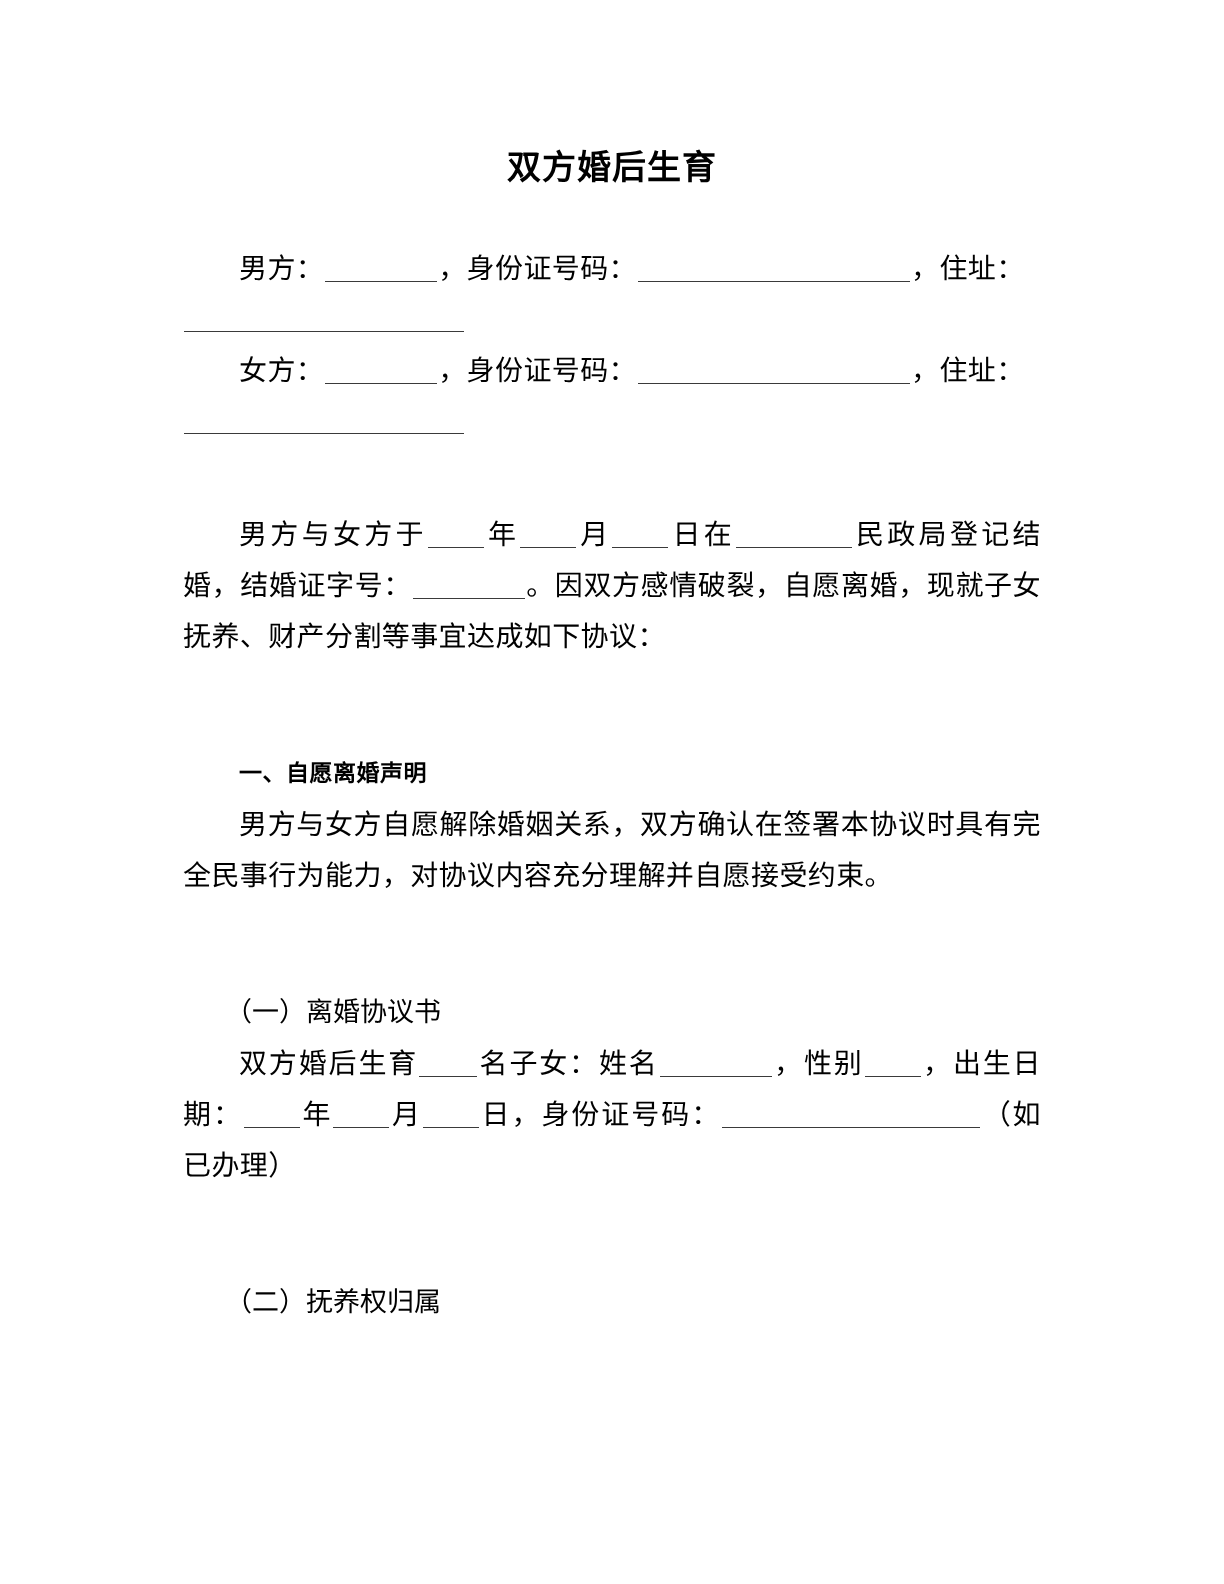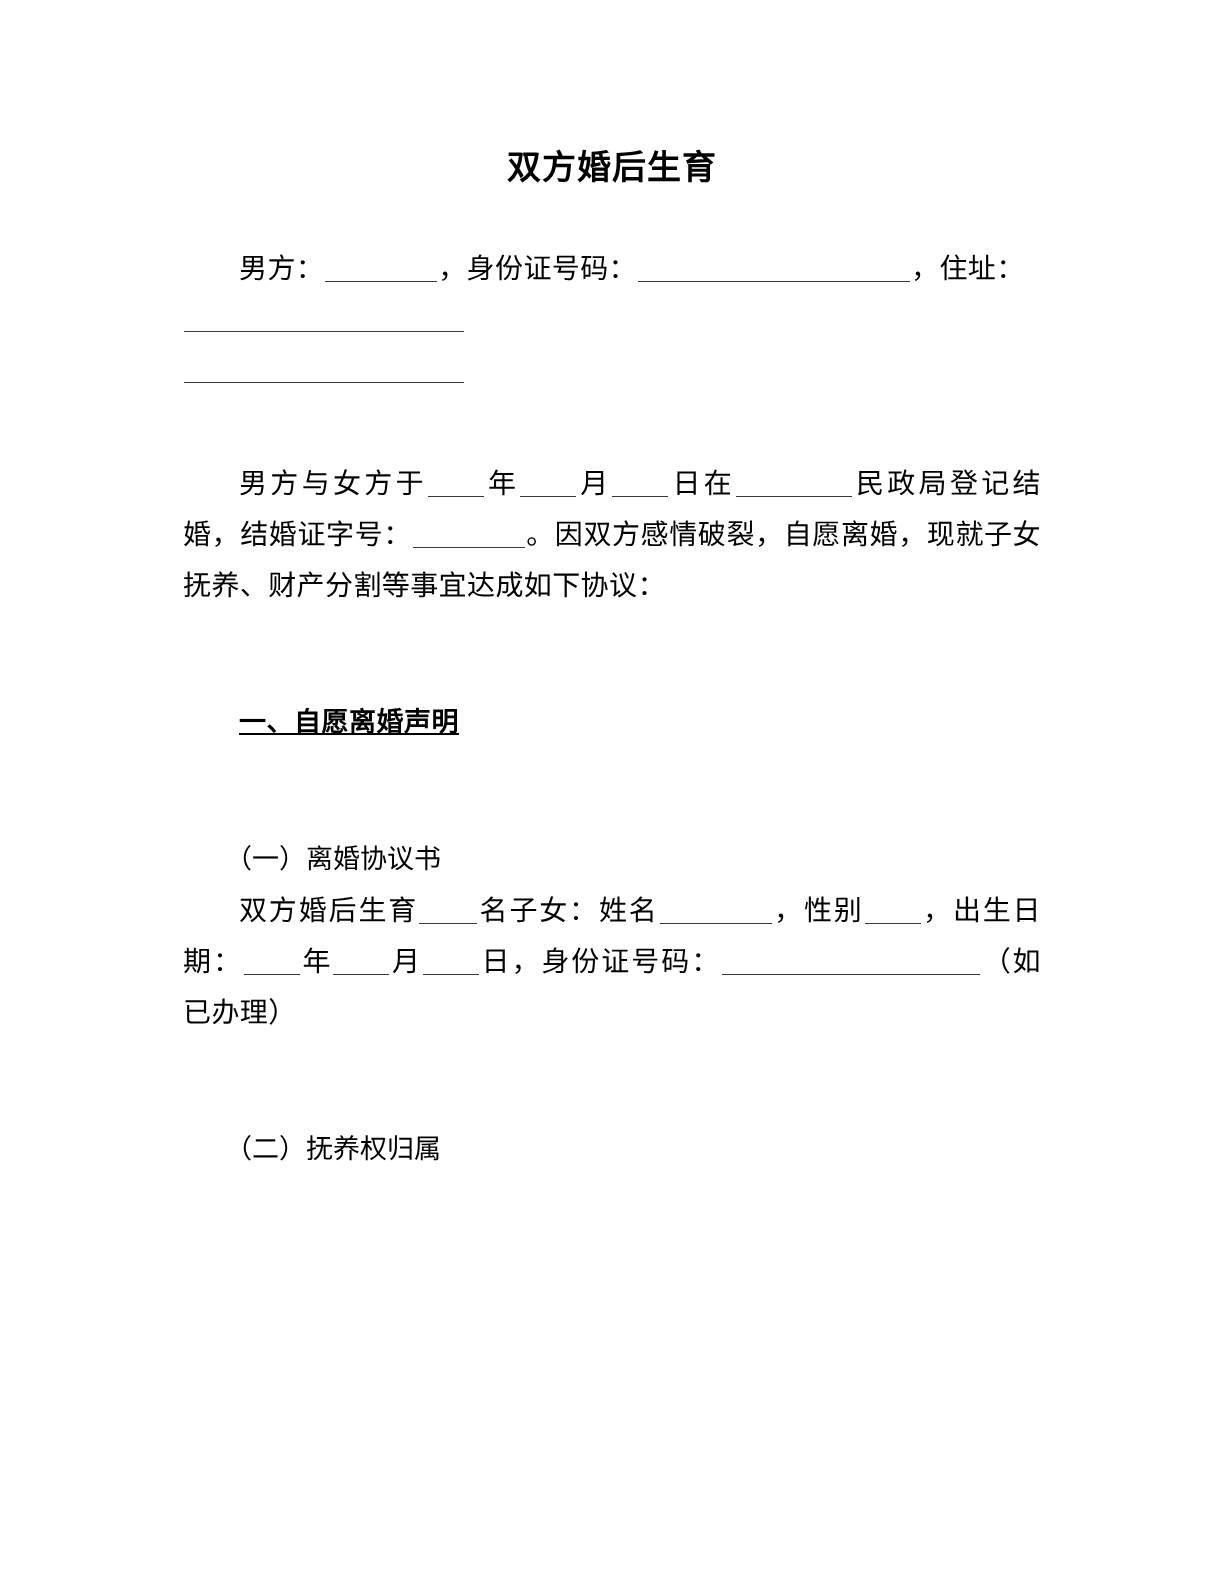--- a/index.html
+++ b/index.html
@@ -49,27 +49,26 @@
     word-break: break-all;
   }
   p.indent {
     text-indent: 56px;
   }
   .spacer-lg { height: 62px; }
   .spacer-xl { height: 86px; }
   .after-title { height: 54px; }
 
   h2.section-head {
-    font-size: 27px;
+    font-size: 23px;
     font-weight: bold;
     line-height: 51px;
     margin: 0;
     text-indent: 56px;
     letter-spacing: 0.5px;
-    text-decoration: underline;
   }
   .sub-head {
     font-size: 27px;
     line-height: 51px;
     margin: 0;
     text-indent: 42px;
   }
   .blank-line {
     display: inline-block;
     border-bottom: 1.4px solid #3a3a3a;
@@ -104,33 +103,37 @@
 
   <div class="body-wrap">
 
     <p class="para indent">
       <span>男方：</span><span class="blank-line bl-name"></span><span>，身份证号码：</span><span class="blank-line bl-id"></span><span>，住址：</span>
     </p>
     <p class="addr-row">
       <span class="blank-line bl-addr"></span>
     </p>
 
+    <p class="para indent">
+      <span>女方：</span><span class="blank-line bl-name"></span><span>，身份证号码：</span><span class="blank-line bl-id"></span><span>，住址：</span>
+    </p>
     <p class="addr-row">
       <span class="blank-line bl-addr"></span>
     </p>
 
     <div class="spacer-lg"></div>
 
     <p class="para indent">
       <span>男方与女方于</span><span class="blank-line bl-ymd"></span><span>年</span><span class="blank-line bl-ymd"></span><span>月</span><span class="blank-line bl-ymd"></span><span>日在</span><span class="blank-line bl-place"></span><span>民政局登记结婚，结婚证字号：</span><span class="blank-line bl-cert"></span><span>。因双方感情破裂，自愿离婚，现就子女抚养、财产分割等事宜达成如下协议：</span>
     </p>
 
     <div class="spacer-xl"></div>
 
     <h2 class="section-head">一、自愿离婚声明</h2>
+    <p class="para indent">男方与女方自愿解除婚姻关系，双方确认在签署本协议时具有完全民事行为能力，对协议内容充分理解并自愿接受约束。</p>
 
     <div class="spacer-xl"></div>
 
     <p class="sub-head">（一）离婚协议书</p>
 
     <p class="para indent">
       <span>双方婚后生育</span><span class="blank-line bl-count"></span><span>名子女：姓名</span><span class="blank-line bl-cname"></span><span>，性别</span><span class="blank-line bl-sex"></span><span>，出生日期：</span><span class="blank-line bl-ymd"></span><span>年</span><span class="blank-line bl-ymd"></span><span>月</span><span class="blank-line bl-ymd"></span><span>日，身份证号码：</span><span class="blank-line bl-cid"></span><span>（如已办理）</span>
     </p>
 
     <div class="spacer-xl"></div>

